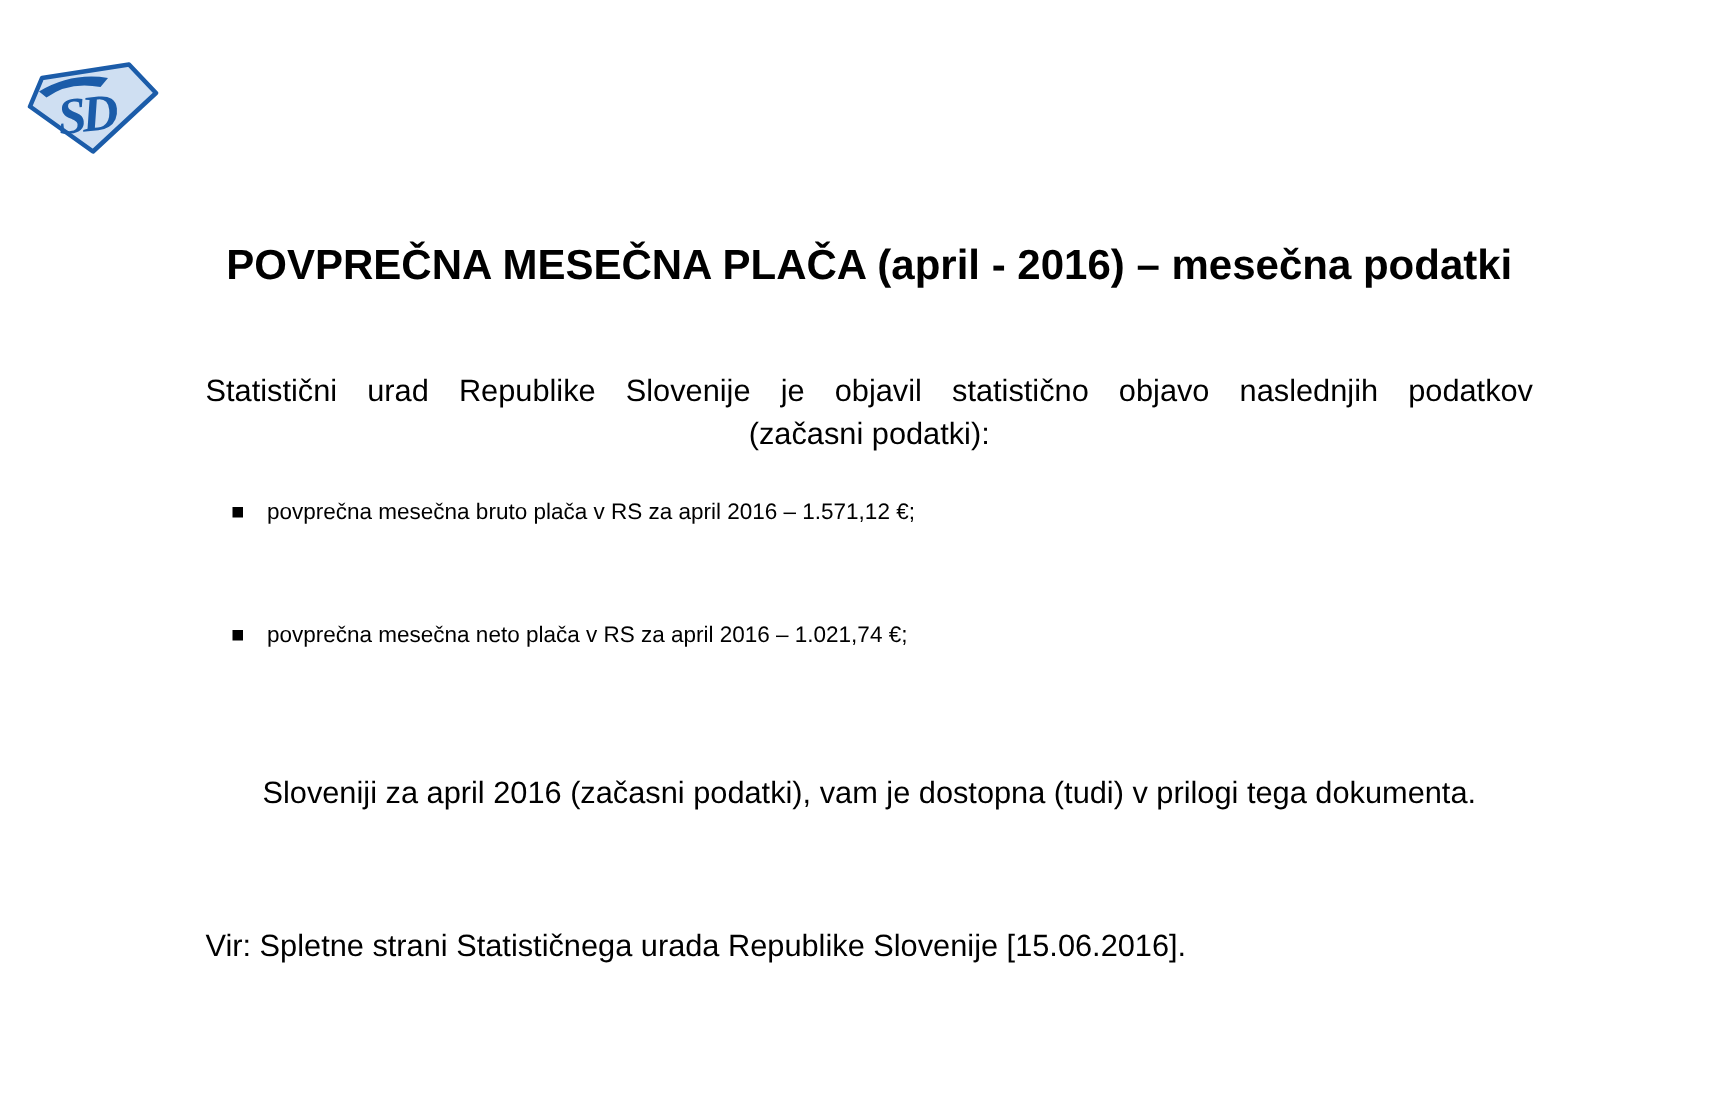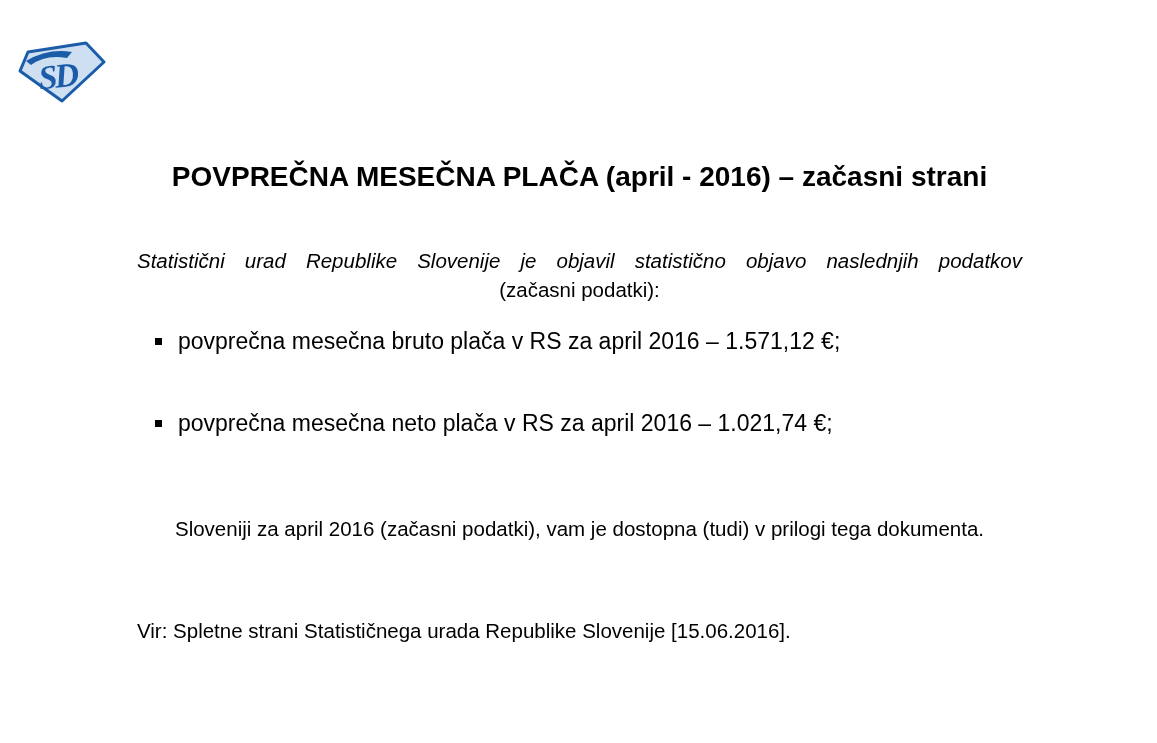--- a/index.html
+++ b/index.html
@@ -58,37 +58,36 @@
     margin: 0;
     font-size: 20.5px;
   }
   .intro  { top: 246px; line-height: 29px; }
   .note   { top: 516px; line-height: 26px; }
   .source { top: 618px; line-height: 26px; }
   .line-justified {
     display: block;
     text-align: justify;
     text-align-last: justify;
-    font-style: italic;
   }
   .line-plain {
     display: block;
     text-align: center;
   }
   .bullets {
     position: absolute;
     left: 0;
     width: 885px;
   }
   .bullets-bruto { top: 328px; }
   .bullets-neto  { top: 410px; }
   .bullet-row {
     position: relative;
     padding-left: 41px;
-    font-size: 23px;
+    font-size: 15px;
     line-height: 27px;
   }
   .bullet-marker {
     position: absolute;
     left: 18px;
     top: 10px;
     width: 7px;
     height: 7px;
     background: #000000;
   }
@@ -99,21 +98,21 @@
 <div class="page">
 
   <svg class="logo" viewBox="0 0 88 66" aria-hidden="true">
     <polygon points="10,14 68,5 86,24 44,63 2,33" fill="#cfdff2" stroke="#1b5ca9" stroke-width="3" stroke-linejoin="round"></polygon>
     <path d="M8,23 Q30,10 54,14 L49,20 Q28,16 13,27 Z" fill="#1b5ca9"></path>
     <text x="20" y="49" font-size="34" fill="#1b5ca9" transform="rotate(-6 44 33)">SD</text>
   </svg>
 
   <div class="content">
 
-    <h1 class="title"><span>POVPREČNA MESEČNA PLAČA (</span><span class="underlined">april - 2016</span><span>) – začasni strani</span></h1>
+    <h1 class="title"><span>POVPREČNA MESEČNA PLAČA (</span><span class="underlined">april - 2016</span><span>) – mesečna podatki</span></h1>
 
     <p class="para intro">
       <span class="line-justified">Statistični urad Republike Slovenije je objavil statistično objavo naslednjih podatkov</span>
       <span class="line-plain">(začasni podatki):</span>
     </p>
 
     <div class="bullets bullets-bruto">
       <div class="bullet-row">
         <span class="bullet-marker"></span>
         <span>povprečna mesečna bruto plača v RS za april 2016 – 1.571,12 €;</span>

